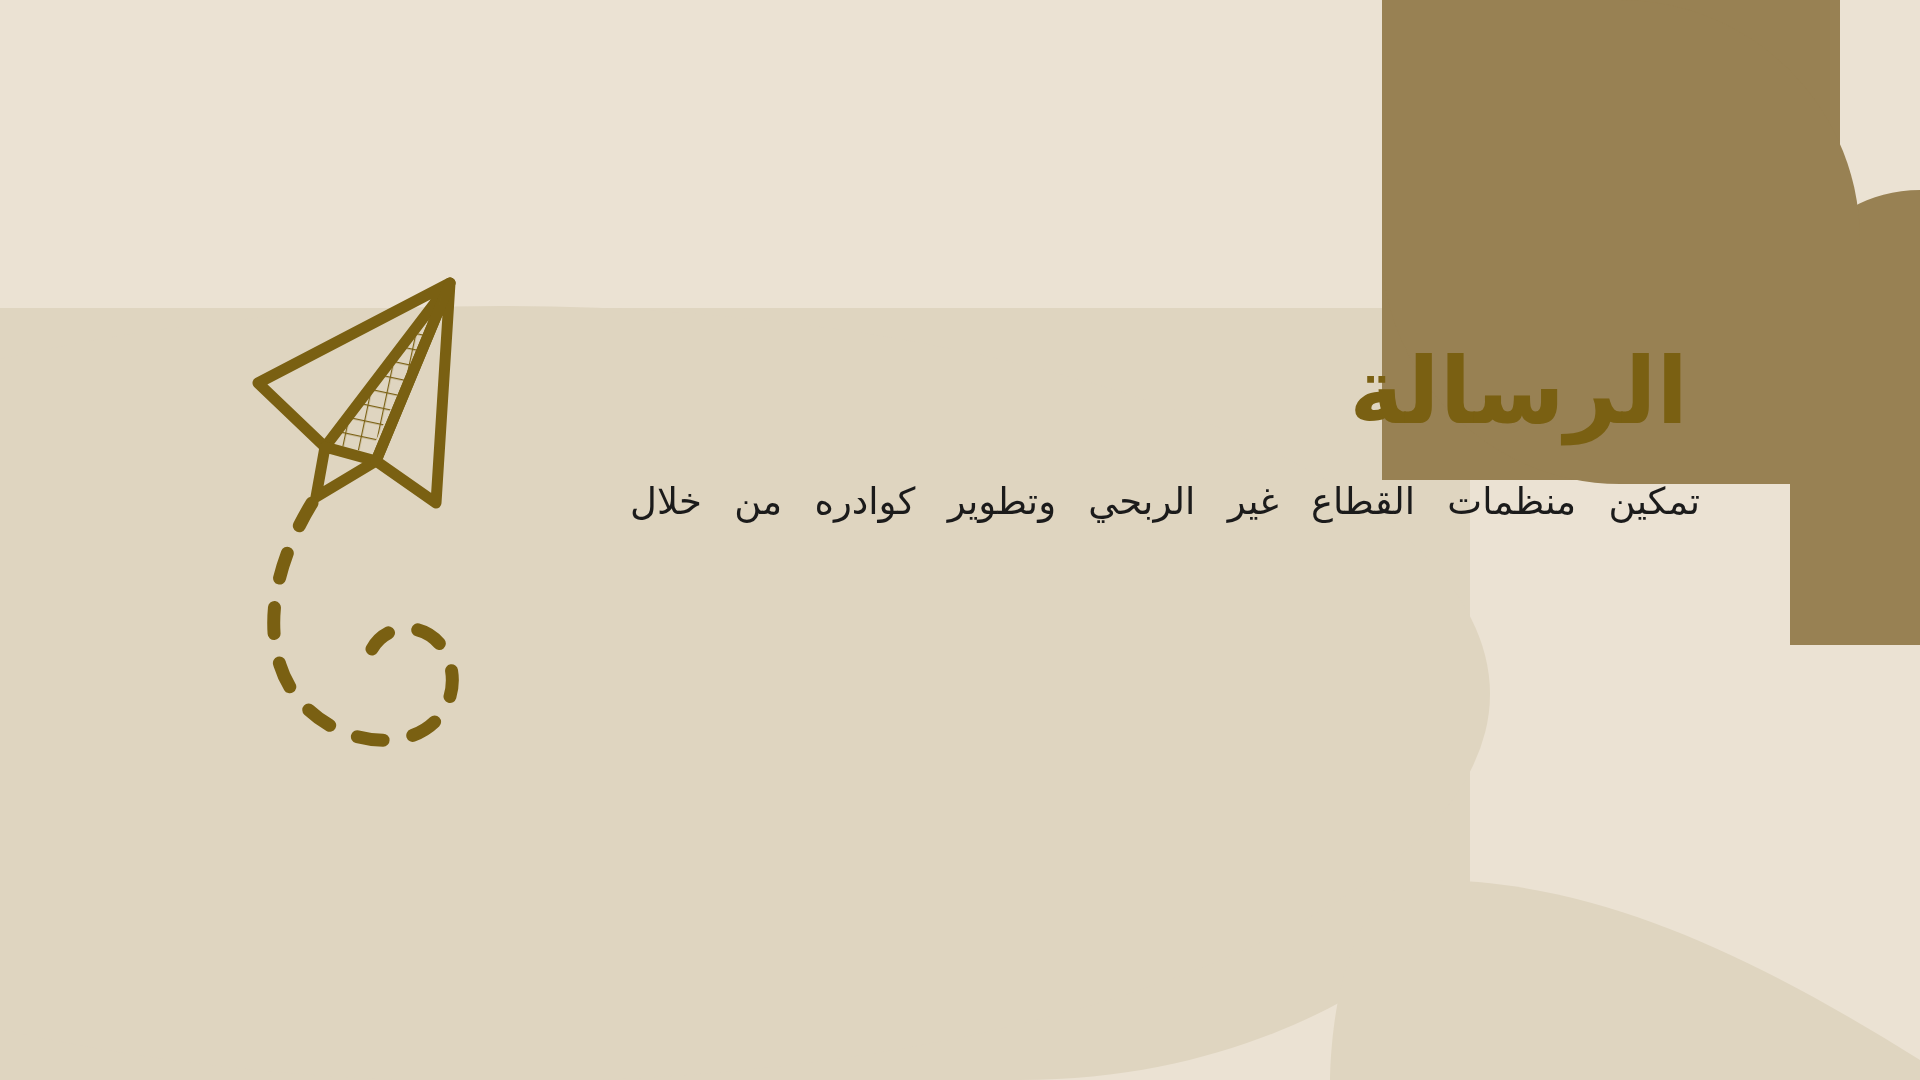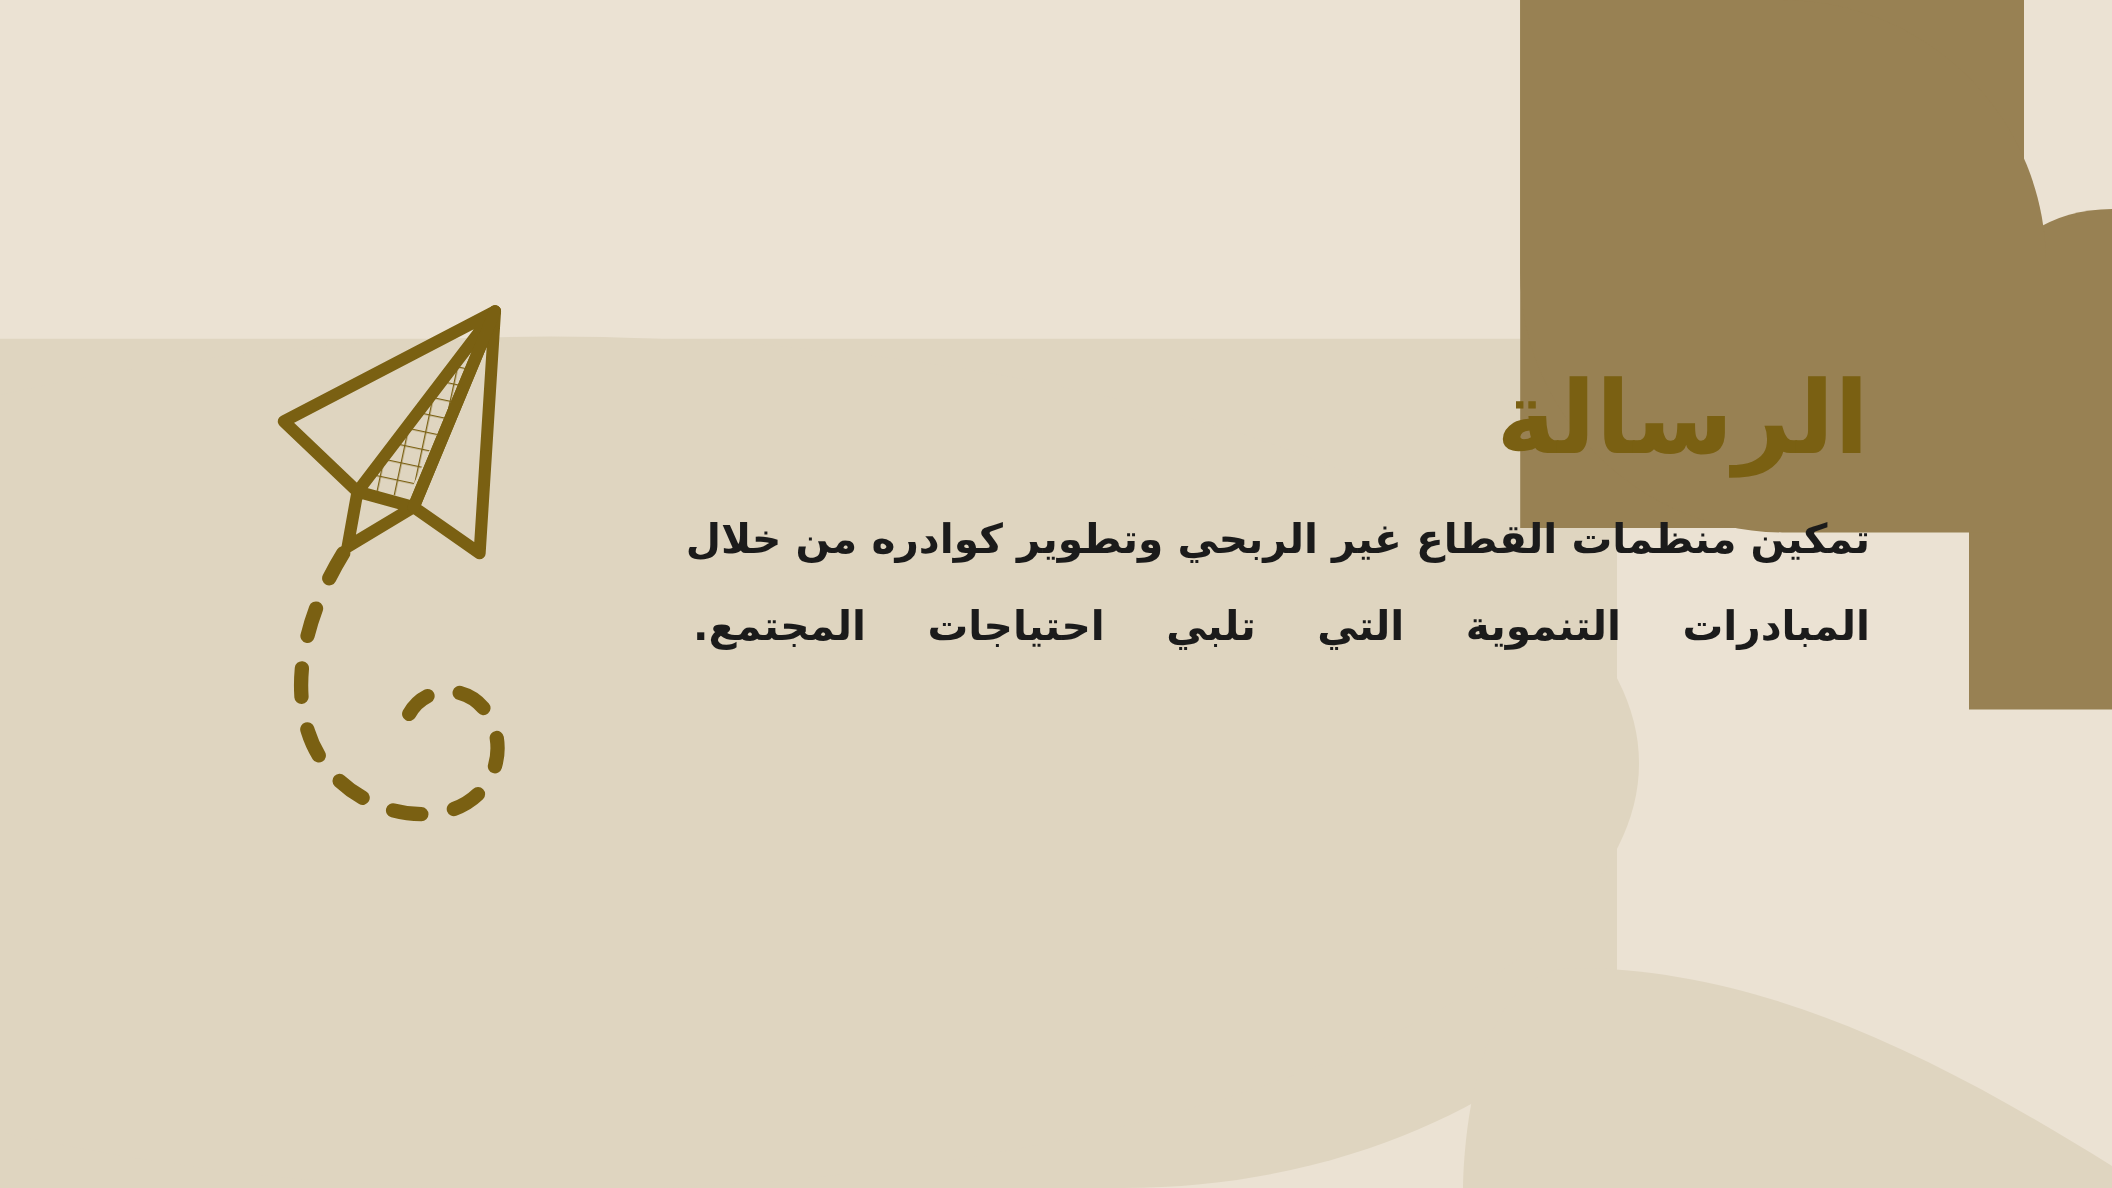--- a/index.html
+++ b/index.html
@@ -38,35 +38,35 @@
   
   #text-block {
     position: absolute;
     right: 220px;
     top: 330px;
     width: 1070px;
     text-align: right;
     direction: rtl;
   }
   #page-title {
-    margin: 1px;
+    margin: 12px;
     font-size: 92px;
     font-weight: bold;
     line-height: 1.08;
     color: #7A6012;
     letter-spacing: 0px;
   }
   #body-copy {
     margin: 22px 0 0 0;
     font-size: 37px;
     line-height: 2.12;
     color: #1b1b1b;
     text-align: justify;
     text-align-last: justify;
-    font-weight: 700;
+    font-weight: 400;
   }
   #body-copy .line {
     display: block;
     white-space: nowrap;
   }
   #body-copy .line.last {
     text-align: right;
   }
 </style>
 </head>
@@ -148,17 +148,16 @@
                C 46 452 106 486 158 472
                C 200 460 214 414 192 382
                C 174 356 136 358 122 384"></path>
     </g>
   </svg>
 
   <div id="text-block">
     <h1 id="page-title">الرسالة</h1>
     <div id="body-copy">
       <span class="line">تمكين منظمات القطاع غير الربحي وتطوير كوادره من خلال</span>
-      <span class="line last">المبادرات التنموية التي تلبي احتياجات المجتمع.</span>
     </div>
   </div>
 
 </div>
 
 </body></html>

